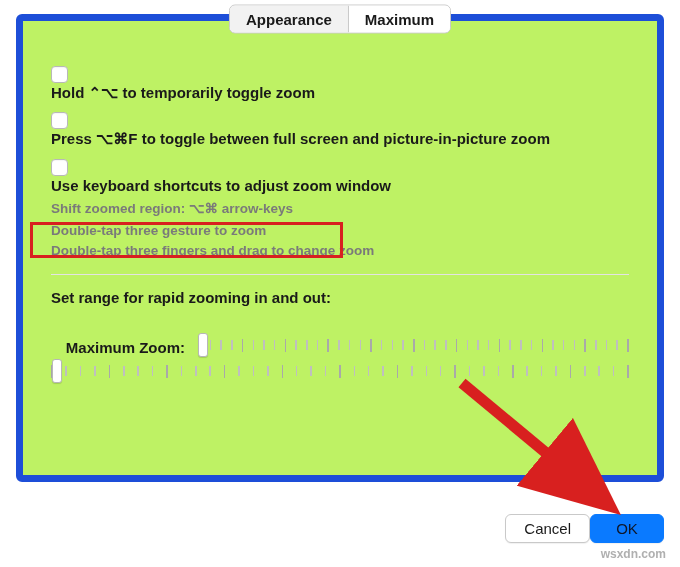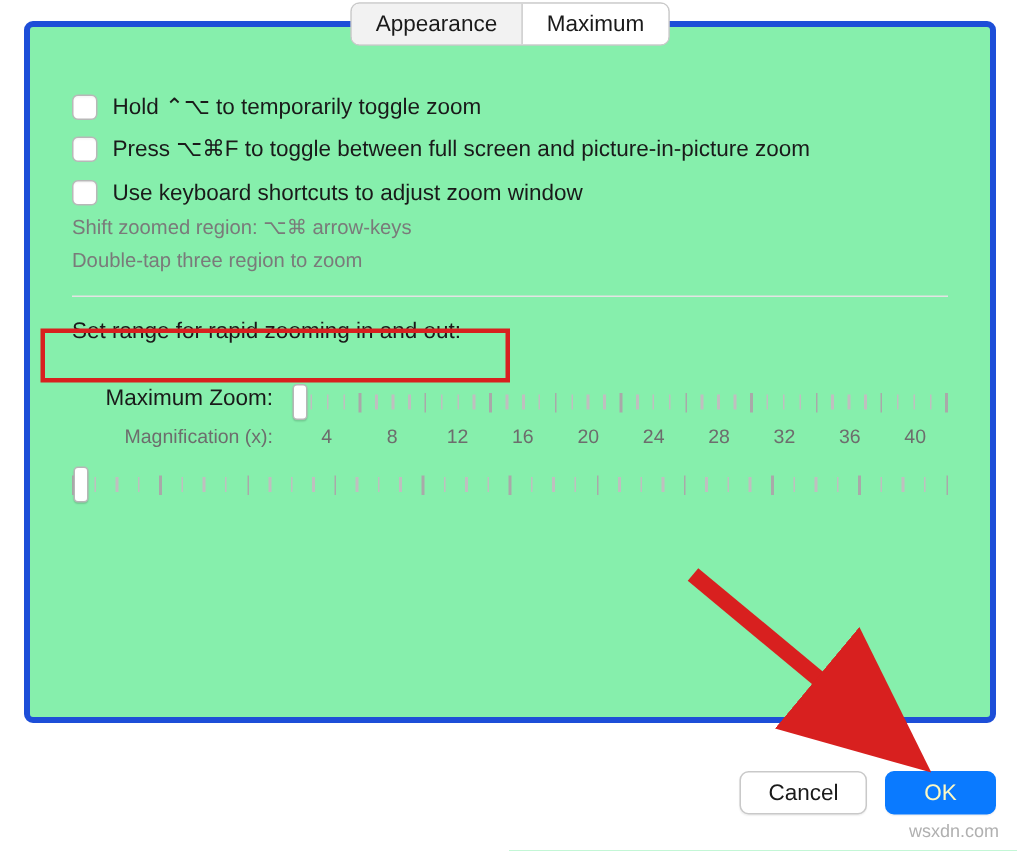--- a/index.html
+++ b/index.html
@@ -8,23 +8,24 @@
     font-family: -apple-system, "Helvetica Neue", Arial, sans-serif;
     font-size: 15px;
     color: #1a1a1a;
     background: #fff;
     position: relative;
   }
   .panel {
     position: absolute;
     left: 16px; top: 14px;
     width: 648px; height: 468px;
-    border: 4px solid #1d4ed8;
+    border: 7px solid #1d4ed8;
     border-radius: 6px;
-    background: #86efac;
+    background: #bef264;
+    font-weight: bold;
   }
   .tabs {
     position: absolute;
     top: -2px; left: 50%;
     transform: translate(-50%, -50%);
     display: flex;
     background: #fff;
     border: 1px solid #c9c9c9;
     border-radius: 6px;
     overflow: hidden;
@@ -40,20 +41,21 @@
   }
   .tab + .tab { border-left: 1px solid #c9c9c9; }
   .content {
     padding: 44px 28px 12px 28px;
   }
   .row {
     display: flex;
     align-items: flex-start;
     margin-bottom: 8px;
     line-height: 1.35;
+    flex-direction: column;
   }
   .checkbox {
     width: 17px; height: 17px;
     border: 1px solid #b8b8b8;
     border-radius: 4px;
     background: #fff;
     flex: 0 0 auto;
     margin-right: 10px;
     margin-top: 1px;
     cursor: pointer;
@@ -76,21 +78,21 @@
   .hr {
     height: 1px;
     background: #e3e3e3;
     margin: 14px 0 14px 0;
   }
   .section-label {
     margin-bottom: 28px;
   }
   .slider-row {
     display: flex;
-    align-items: flex-start;
+    align-items: flex-end;
     margin-bottom: 4px;
   }
   .slider-label {
     width: 148px;
     text-align: right;
     padding-right: 14px;
   }
   .slider-track {
     flex: 1;
     position: relative;
@@ -135,49 +137,49 @@
   }
   .mag-values {
     flex: 1;
     display: flex;
   }
   .mag-values span { flex: 1; text-align: center; }
   .footer {
     position: absolute;
     right: 16px; bottom: 24px;
     display: flex;
-    gap: 12px;
   }
   .btn {
     min-width: 74px;
     padding: 5px 18px;
     border-radius: 6px;
     font-size: 15px;
     text-align: center;
     cursor: pointer;
     border: 1px solid #c9c9c9;
     background: #fff;
     box-shadow: 0 1px 1px rgba(0,0,0,0.06);
   }
   .btn.primary {
     background: #0a7aff;
     border-color: #0a7aff;
-    color: #fef9c3;
+    color: #0f172a;
   }
   .arrow {
     position: absolute;
     left: 452px; top: 373px;
     width: 180px; height: 160px;
     pointer-events: none;
   }
   .watermark {
     position: absolute;
     right: 14px; bottom: 6px;
     font-size: 12px;
     color: #b0b0b0;
+    font-weight: bold;
   }
 </style>
 </head>
 <body>
 
 <div class="panel">
 
   <div class="tabs">
     <div class="tab">Appearance</div>
     <div class="tab selected">Maximum</div>
@@ -195,21 +197,22 @@
       <div class="checkbox"></div>
       <div>Press ⌥⌘F to toggle between full screen and picture-in-picture zoom</div>
     </div>
 
     <div class="row">
       <div class="checkbox"></div>
       <div>Use keyboard shortcuts to adjust zoom window</div>
     </div>
     <div class="sub">Shift zoomed region:   ⌥⌘ arrow-keys</div>
 
-    <div class="sub">Double-tap three region to zoom</div>
+    <div class="sub">Double-tap three gesture to zoom</div>
+    <div class="sub" style="margin-top:-6px">Double-tap three fingers and drag to change zoom</div>
 
     <div class="hr"></div>
 
     <div class="section-label">Set range for rapid zooming in and out:</div>
 
     <div class="slider-row">
       <div class="slider-label">Maximum Zoom:</div>
       <div class="slider-track">
         <div class="slider-ticks" id="ticks-max">
             <div class="tick major"></div>
@@ -251,35 +254,20 @@
             <div class="tick major"></div>
             <div class="tick"></div>
             <div class="tick"></div>
             <div class="tick"></div>
             <div class="tick major"></div>
           </div>
         <div class="slider-thumb" style="left:1%"></div>
       </div>
     </div>
 
-    <div class="mag-row">
-      <div class="mag-label">Magnification (x):</div>
-      <div class="mag-values" id="mag-values">
-          <span>4</span>
-          <span>8</span>
-          <span>12</span>
-          <span>16</span>
-          <span>20</span>
-          <span>24</span>
-          <span>28</span>
-          <span>32</span>
-          <span>36</span>
-          <span>40</span>
-        </div>
-    </div>
 
     <div class="slider-row">
       <div class="slider-track">
         <div class="slider-ticks" id="ticks-min">
             <div class="tick major"></div>
             <div class="tick"></div>
             <div class="tick"></div>
             <div class="tick"></div>
             <div class="tick major"></div>
             <div class="tick"></div>

